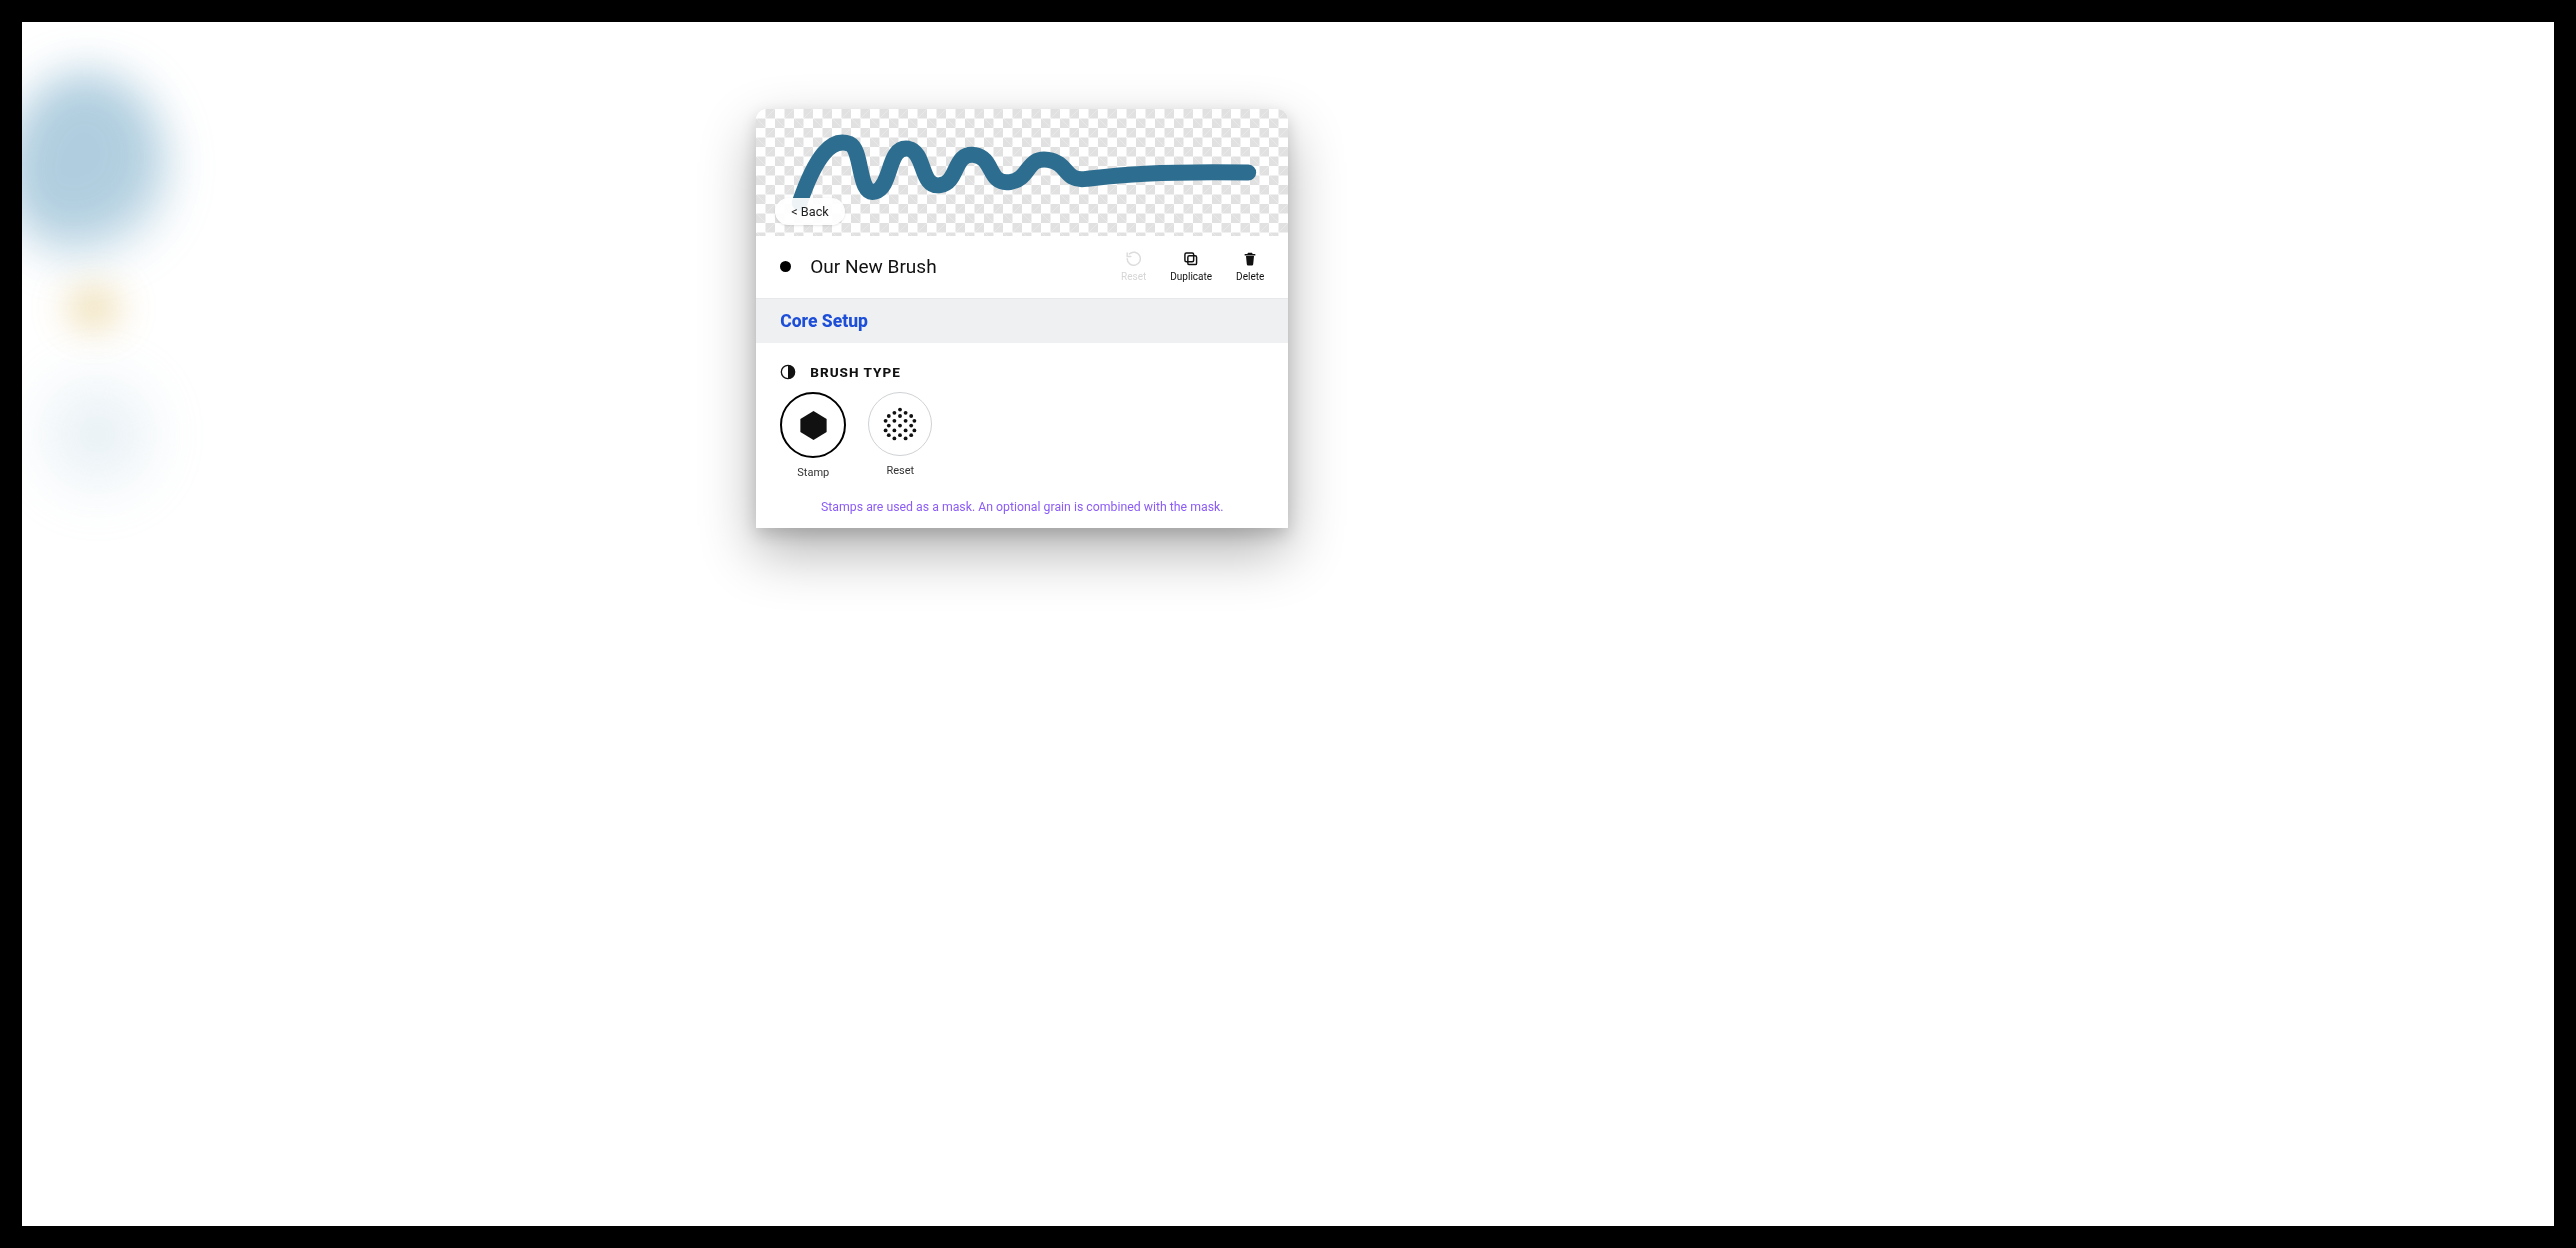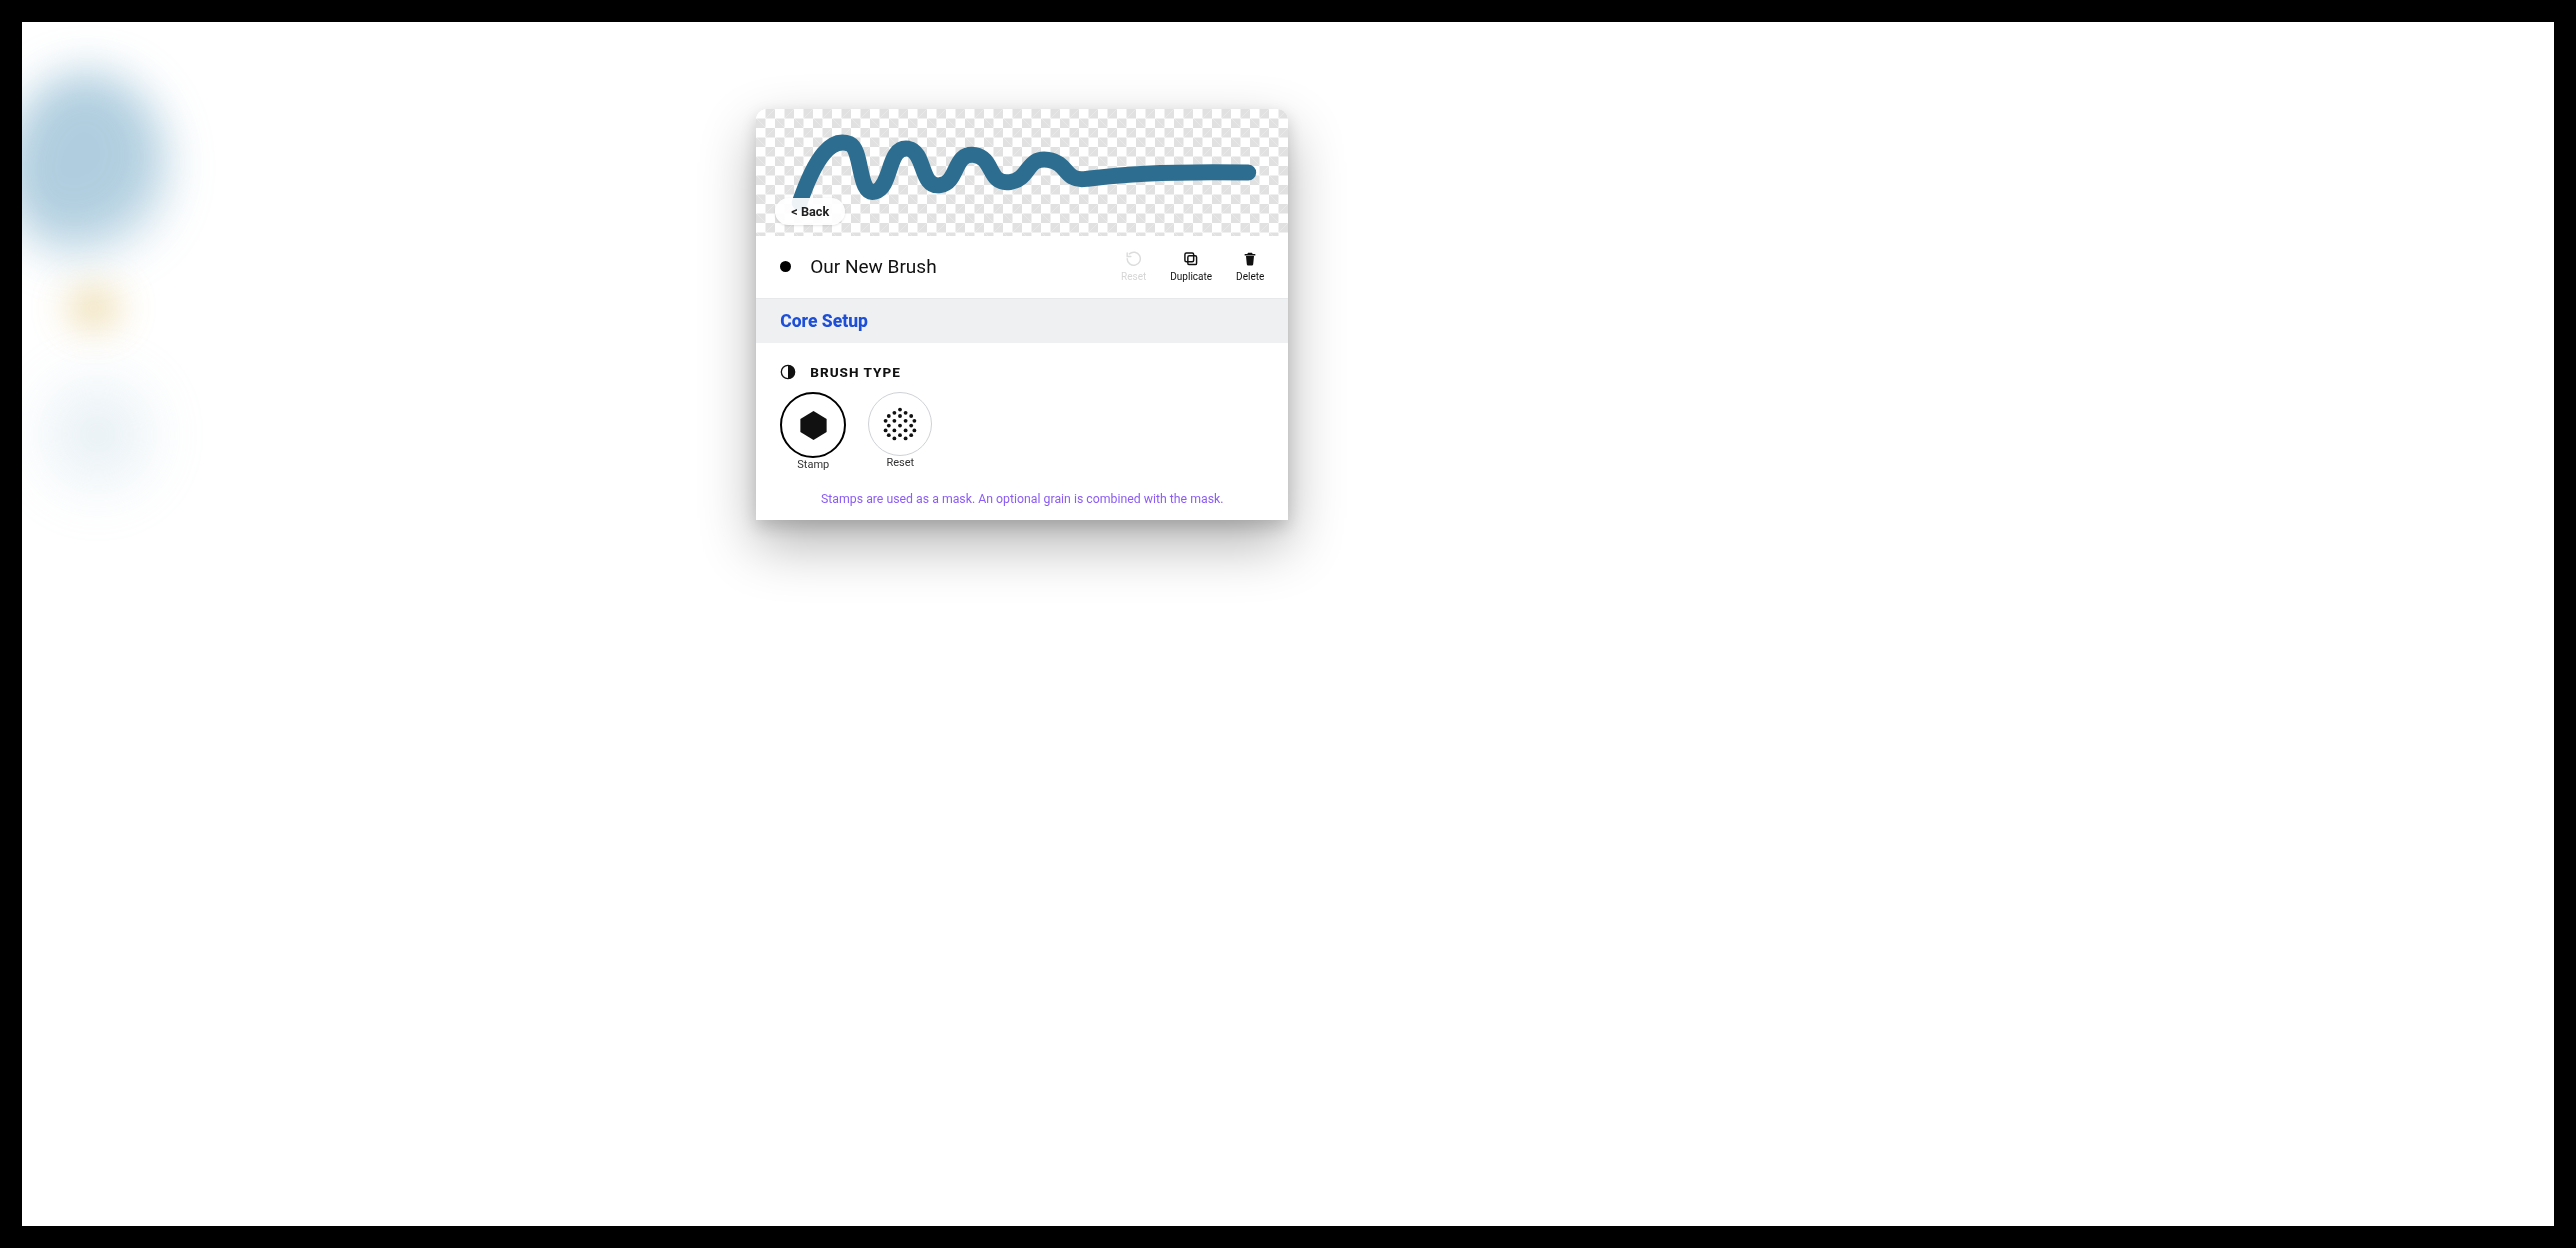--- a/index.html
+++ b/index.html
@@ -99,21 +99,21 @@
   }
   .preview svg { position: absolute; inset: 0; }
   .back-pill {
     position: absolute;
     left: 19px;
     bottom: 11px;
     background: rgba(255,255,255,.92);
     border-radius: 14.3px;
     padding: 5.6px 16px 6.4px;
     font-size: 12.7px;
-    font-weight: 700;
+    font-weight: 400;
     color: #222;
     cursor: pointer;
     box-shadow: 0 0.8px 2.4px rgba(0,0,0,.12);
   }
 
   
   .titlebar {
     display: flex;
     align-items: center;
     padding: 14.3px 24px 16px 24px;
@@ -153,21 +153,21 @@
   .subhead {
     display: flex; align-items: center; gap: 14px;
     font-size: 13.5px; font-weight: 800; letter-spacing: 1px;
     color:#111; margin-bottom: 12.7px;
   }
   .subhead .ico { width:16px; height:16px; display:flex;
                   align-items:center; justify-content:center; }
 
   .option-row { display:flex; gap: 22px; }
   .option {
-    display:flex; flex-direction:column; align-items:center; 
+    display:flex; flex-direction:column; align-items:center; gap:8px;
     cursor:pointer;
   }
   .option .swatch {
     width: 62px; height: 62px; border-radius: 50%;
     background:#fff; display:flex; align-items:center; justify-content:center;
     border: 1.2px solid #cfd2d5;
   }
   .option.selected .swatch { border: 2.4px solid #000; }
   .option .cap { font-size: 11px; color:#333; }
 

